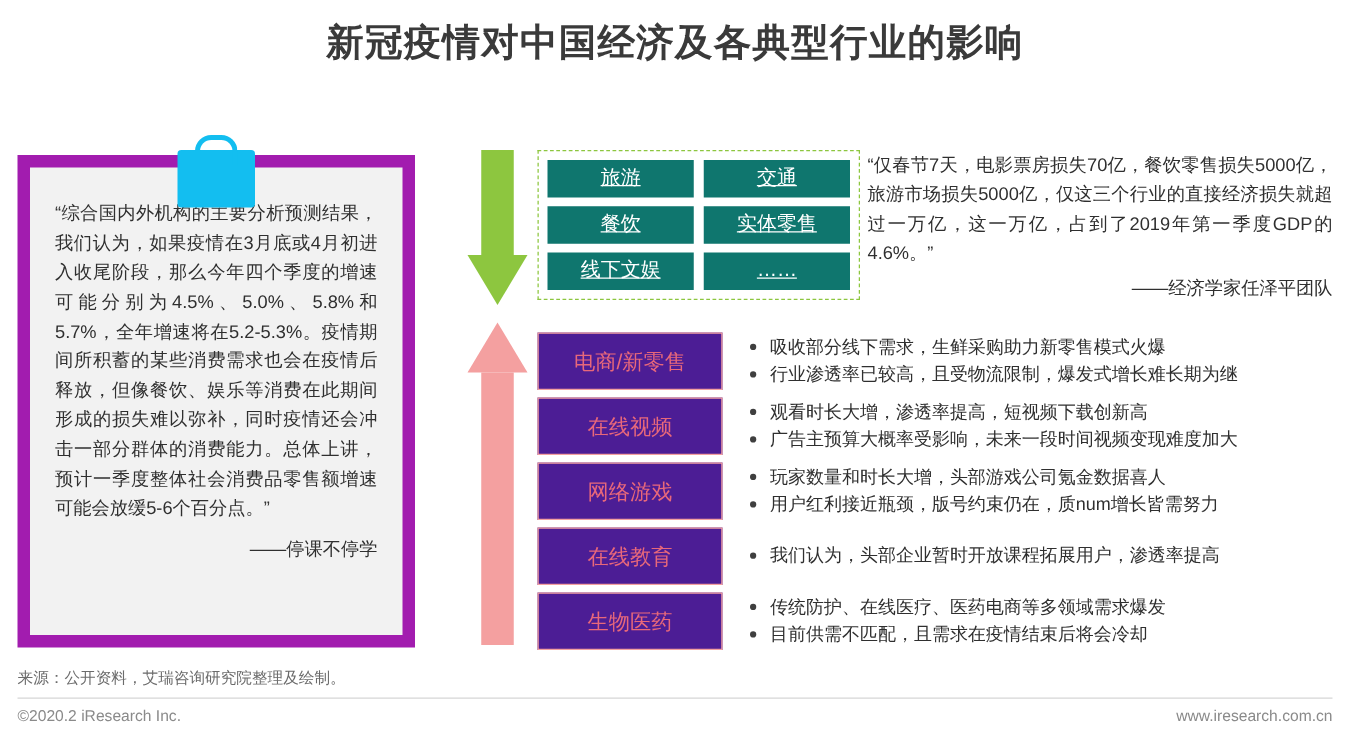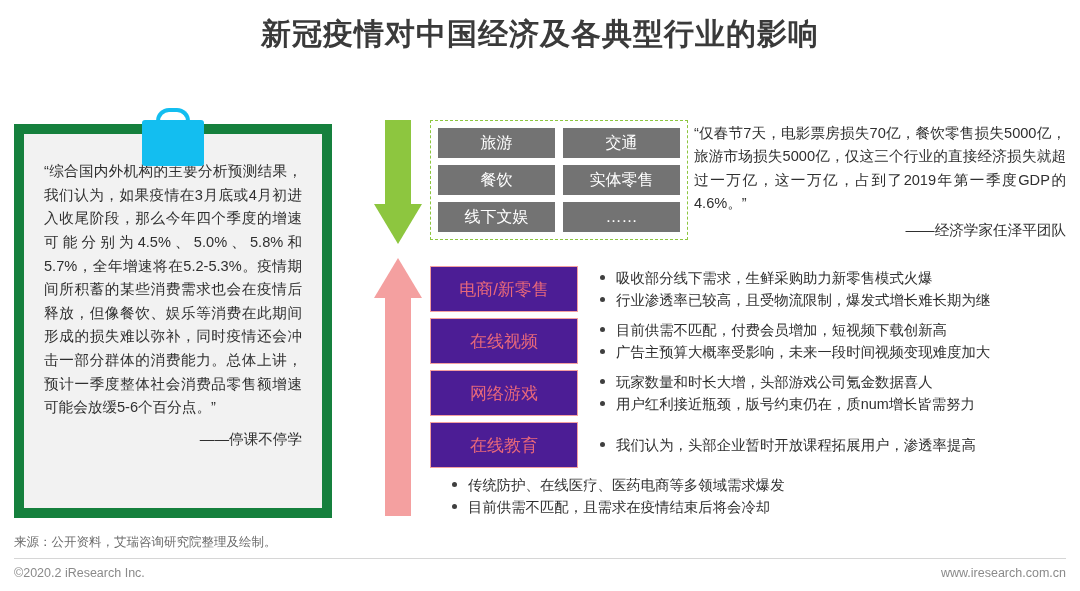--- a/index.html
+++ b/index.html
@@ -22,21 +22,21 @@
     font-weight:bold;
     color:#3a3a3a;
     letter-spacing:1px;
   }
 
   
   .left-card {
     position:absolute;
     left:14px; top:124px;
     width:318px; height:394px;
-    background:#15803d;
+    background:#a21caf;
     padding:10px;
   }
   .left-card-inner {
     width:100%; height:100%;
     background:#f2f2f2;
     padding:26px 20px 14px 20px;
     position:relative;
   }
   .clip {
     position:absolute;
@@ -108,27 +108,28 @@
     position:absolute;
     left:430px; top:120px;
     width:258px; height:120px;
     border:1.5px dashed #8dc63f;
     padding:7px;
   }
   .green-row { display:flex; gap:8px; margin-bottom:7px; }
   .green-row:last-child { margin-bottom:0; }
   .green-cell {
     flex:1;
-    background:#737373;
+    background:#0f766e;
     color:#ffffff;
     font-size:16px;
     text-align:center;
     line-height:30px;
     height:30px;
     white-space:nowrap;
+    text-decoration:underline;
   }
 
   
   .top-note {
     position:absolute;
     left:694px; top:122px;
     width:372px;
   }
   .top-note p {
     margin:0;
@@ -268,21 +269,21 @@
         <li>吸收部分线下需求，生鲜采购助力新零售模式火爆</li>
         <li>行业渗透率已较高，且受物流限制，爆发式增长难长期为继</li>
       </ul>
     </div>
   </div>
 
   <div class="row">
     <div class="row-label">在线视频</div>
     <div class="row-points">
       <ul>
-        <li>目前供需不匹配，付费会员增加，短视频下载创新高</li>
+        <li>观看时长大增，渗透率提高，短视频下载创新高</li>
         <li>广告主预算大概率受影响，未来一段时间视频变现难度加大</li>
       </ul>
     </div>
   </div>
 
   <div class="row">
     <div class="row-label">网络游戏</div>
     <div class="row-points">
       <ul>
         <li>玩家数量和时长大增，头部游戏公司氪金数据喜人</li>
@@ -294,20 +295,21 @@
   <div class="row">
     <div class="row-label">在线教育</div>
     <div class="row-points">
       <ul>
         <li>我们认为，头部企业暂时开放课程拓展用户，渗透率提高</li>
       </ul>
     </div>
   </div>
 
   <div class="row">
+    <div class="row-label">生物医药</div>
     <div class="row-points">
       <ul>
         <li>传统防护、在线医疗、医药电商等多领域需求爆发</li>
         <li>目前供需不匹配，且需求在疫情结束后将会冷却</li>
       </ul>
     </div>
   </div>
 
 </div>
 

